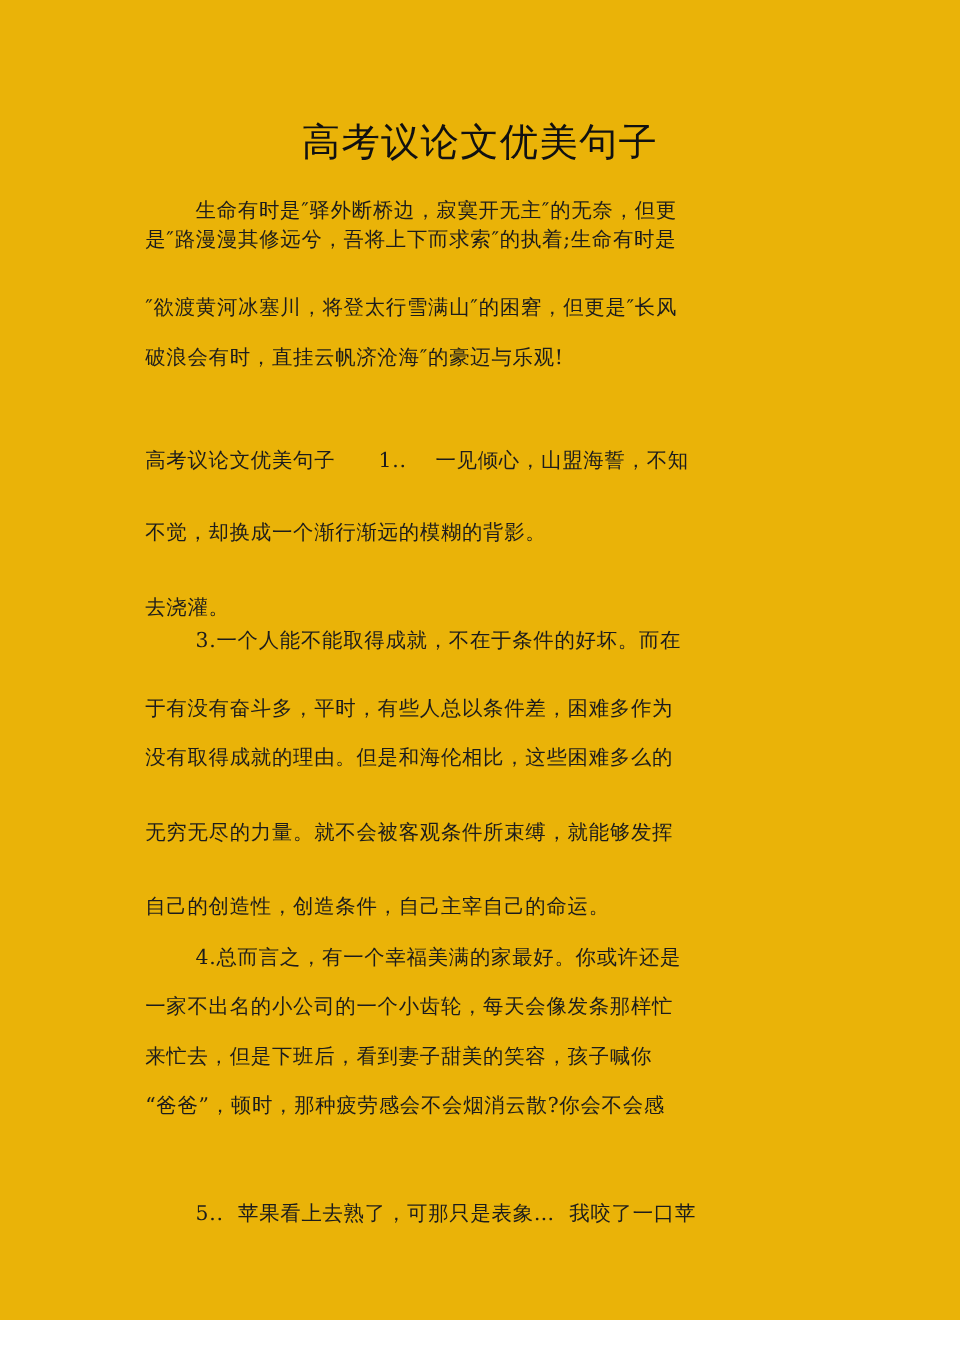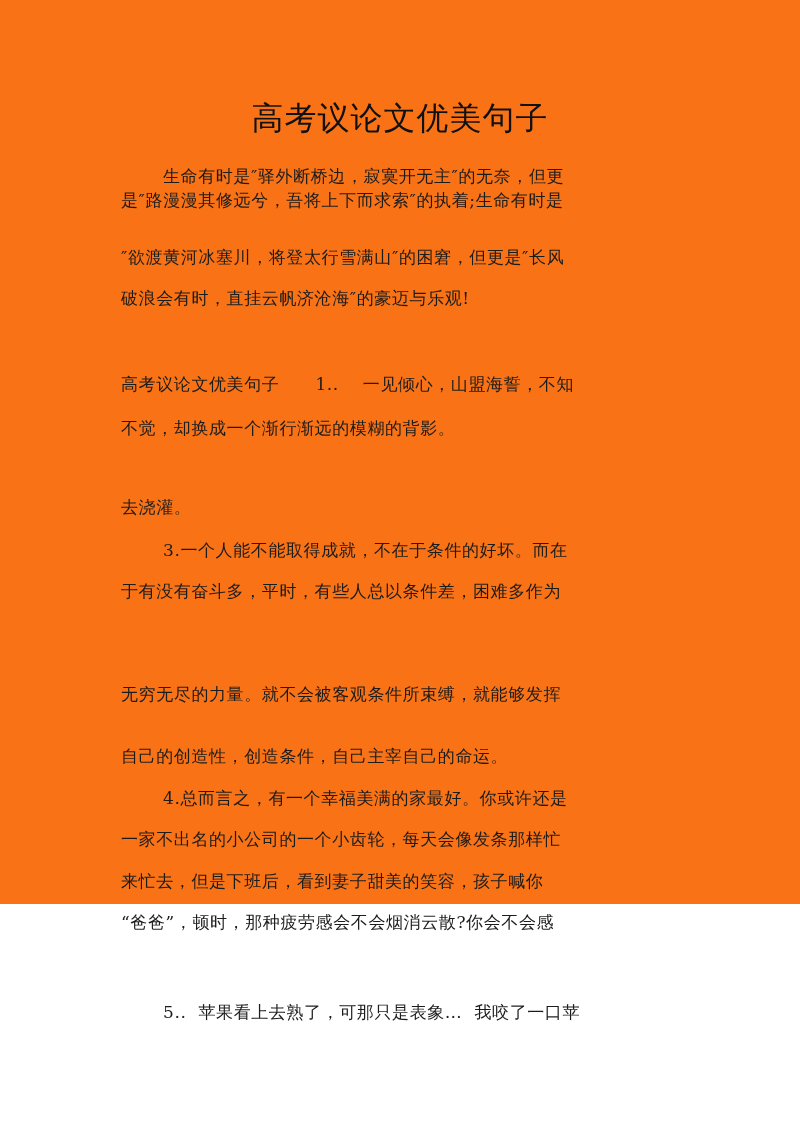--- a/index.html
+++ b/index.html
@@ -1,43 +1,44 @@
 <!DOCTYPE html>
 <html><head>
 <meta charset="utf-8">
 <style>
   html, body { margin: 0; padding: 0; background: #ffffff; }
   body { width: 800px; height: 1132px; position: relative; overflow: hidden;
          font-family: "DejaVu Serif", "Liberation Serif", serif; color: #1a1a1a; }
-  .page { position: absolute; left: 0; top: 0; width: 800px; height: 904px; background: #f97316; text-decoration: underline; }
+  .page { position: absolute; left: 0; top: 0; width: 800px; height: 1100px; background: #eab308; text-decoration: underline; }
   .title { position: absolute; top: 96px; left: 0; width: 800px; text-align: center;
            font-family: "DejaVu Sans", "Liberation Sans", sans-serif; font-size: 32px;
            font-weight: normal; letter-spacing: 1px; color: #111; line-height: 44px; }
   .line { position: absolute; left: 121px; font-size: 17px; line-height: 28px;
           white-space: pre; color: #1c1c1c; letter-spacing: 0.6px; }
   .indent { left: 163px; }
 </style>
 </head>
 <body>
 
 <div class="page">
   <div class="title">高考议论文优美句子</div>
 
   <div class="line indent" style="top:162px">生命有时是″驿外断桥边，寂寞开无主″的无奈，但更</div>
   <div class="line" style="top:186px">是″路漫漫其修远兮，吾将上下而求索″的执着;生命有时是</div>
   <div class="line" style="top:243px">″欲渡黄河冰塞川，将登太行雪满山″的困窘，但更是″长风</div>
   <div class="line" style="top:284px">破浪会有时，直挂云帆济沧海″的豪迈与乐观!</div>
 
   <div class="line" style="top:370px">高考议论文优美句子      1..    一见倾心，山盟海誓，不知</div>
-  <div class="line" style="top:414px">不觉，却换成一个渐行渐远的模糊的背影。</div>
+  <div class="line" style="top:430px">不觉，却换成一个渐行渐远的模糊的背影。</div>
 
   <div class="line" style="top:493px">去浇灌。</div>
 
-  <div class="line indent" style="top:536px">3.一个人能不能取得成就，不在于条件的好坏。而在</div>
+  <div class="line indent" style="top:520px">3.一个人能不能取得成就，不在于条件的好坏。而在</div>
   <div class="line" style="top:577px">于有没有奋斗多，平时，有些人总以条件差，困难多作为</div>
+  <div class="line" style="top:618px">没有取得成就的理由。但是和海伦相比，这些困难多么的</div>
   <div class="line" style="top:680px">无穷无尽的力量。就不会被客观条件所束缚，就能够发挥</div>
   <div class="line" style="top:742px">自己的创造性，创造条件，自己主宰自己的命运。</div>
 
   <div class="line indent" style="top:784px">4.总而言之，有一个幸福美满的家最好。你或许还是</div>
   <div class="line" style="top:867px">来忙去，但是下班后，看到妻子甜美的笑容，孩子喊你</div>
   <div class="line" style="top:825px">一家不出名的小公司的一个小齿轮，每天会像发条那样忙</div>
   <div class="line" style="top:908px">“爸爸”，顿时，那种疲劳感会不会烟消云散?你会不会感</div>
 
   <div class="line indent" style="top:998px">5..  苹果看上去熟了，可那只是表象…  我咬了一口苹</div>
 </div>

